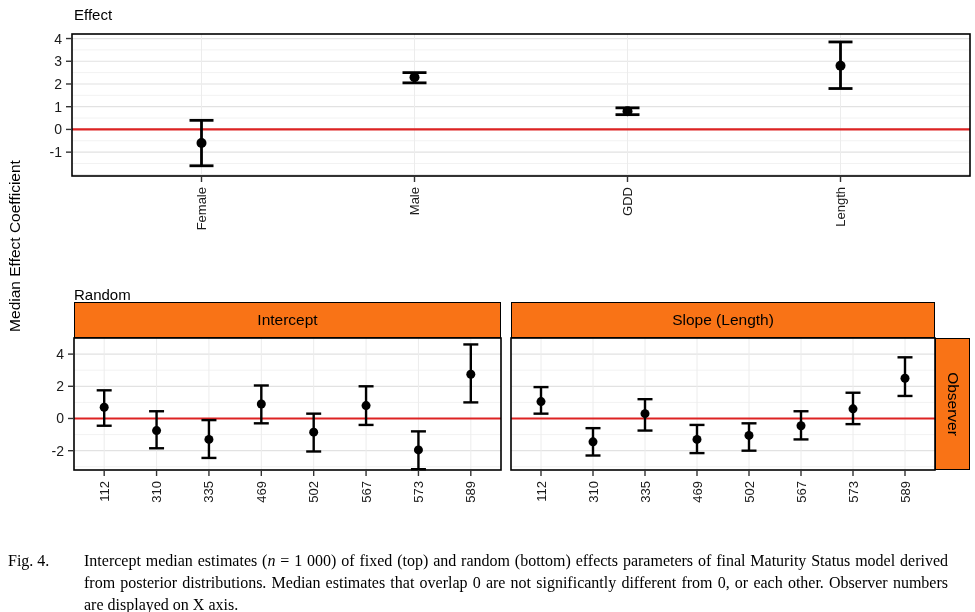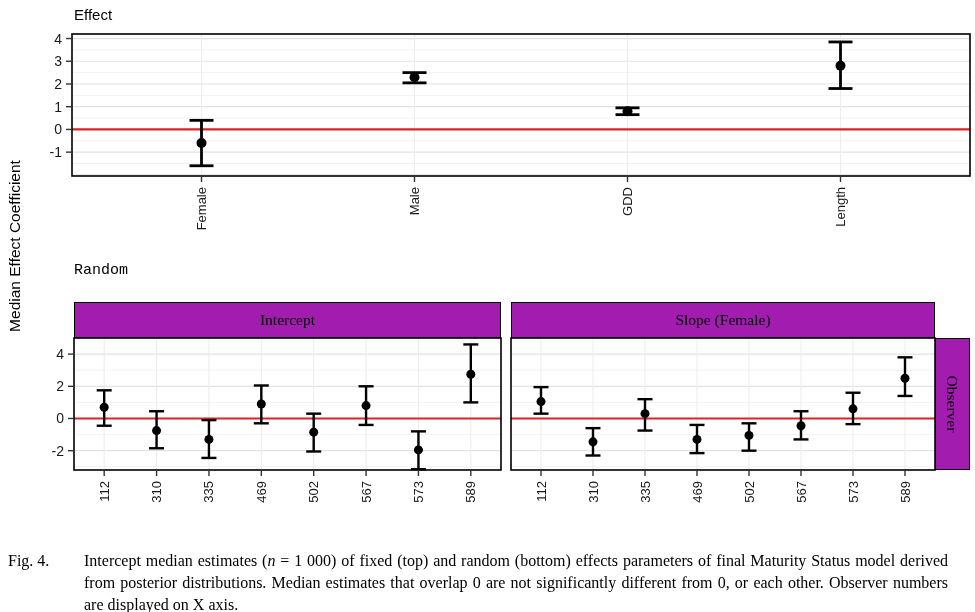--- a/index.html
+++ b/index.html
@@ -2,23 +2,23 @@
 <html><head>
 <meta charset="utf-8">
 <style>
   html,body{margin:0;padding:0;background:#fff;}
   .figure{position:relative;width:975px;height:612px;background:#ffffff;overflow:hidden;
           font-family:"Liberation Sans",sans-serif;color:#111;}
   .chart-svg{position:absolute;left:0;top:0;}
   .chart-svg text{font-family:"Liberation Sans",sans-serif;}
   .group-title{position:absolute;font-size:15px;color:#000;}
   .fixed-title{left:74px;top:6px;}
-  .random-title{left:74px;top:262px;font-family:Liberation Mono, monospace;}
-  .strip{position:absolute;box-sizing:border-box;border:1.5px solid #000;background:#a21caf;
-         display:flex;align-items:center;justify-content:center;font-size:15.5px;color:#000;font-family:Liberation Serif, serif;}
+  .random-title{left:74px;top:286px;}
+  .strip{position:absolute;box-sizing:border-box;border:1.5px solid #000;background:#f97316;
+         display:flex;align-items:center;justify-content:center;font-size:15.5px;color:#000;}
   .strip-intercept{left:74px;top:302px;width:427px;height:36px;}
   .strip-slope{left:511px;top:302px;width:424px;height:36px;}
   .strip-observer{left:935px;top:338px;width:35px;height:132px;}
   .strip-observer .vtext{transform:rotate(90deg);white-space:nowrap;font-size:15.5px;}
   .ylabel{position:absolute;left:-87px;top:237px;width:204px;text-align:center;
           transform:rotate(-90deg);font-size:15.5px;color:#000;white-space:nowrap;}
   .caption{position:absolute;left:8px;top:550px;width:940px;display:flex;
            font-family:"Liberation Serif",serif;font-size:16px;line-height:22px;color:#000;}
   .caption-label{width:76px;flex:0 0 76px;}
   .caption-body{flex:1;text-align:justify;}
@@ -280,21 +280,21 @@
         <text x="857.5" y="481" text-anchor="end" font-size="13" fill="#1a1a1a" transform="rotate(-90 857.5 481)">573</text>
         <line x1="905" x2="905" y1="470" y2="476" stroke="#333333" stroke-width="1.4"></line>
         <text x="909.5" y="481" text-anchor="end" font-size="13" fill="#1a1a1a" transform="rotate(-90 909.5 481)">589</text>
       </g>
     </svg>
 
   <div class="strip strip-intercept">
     <span>Intercept</span>
   </div>
   <div class="strip strip-slope">
-    <span>Slope (Female)</span>
+    <span>Slope (Length)</span>
   </div>
   <div class="strip strip-observer">
     <span class="vtext">Observer</span>
   </div>
 
   <div class="caption">
     <span class="caption-label">Fig. 4.</span>
     <span class="caption-body"><span>Intercept median estimates (</span><span class="it">n</span><span> = 1 000) of fixed (top) and random (bottom) effects parameters of final Maturity Status model derived from posterior distributions. Median estimates that overlap 0 are not significantly different from 0, or each other. Observer numbers are displayed on X axis.</span></span>
   </div>
 </div>

